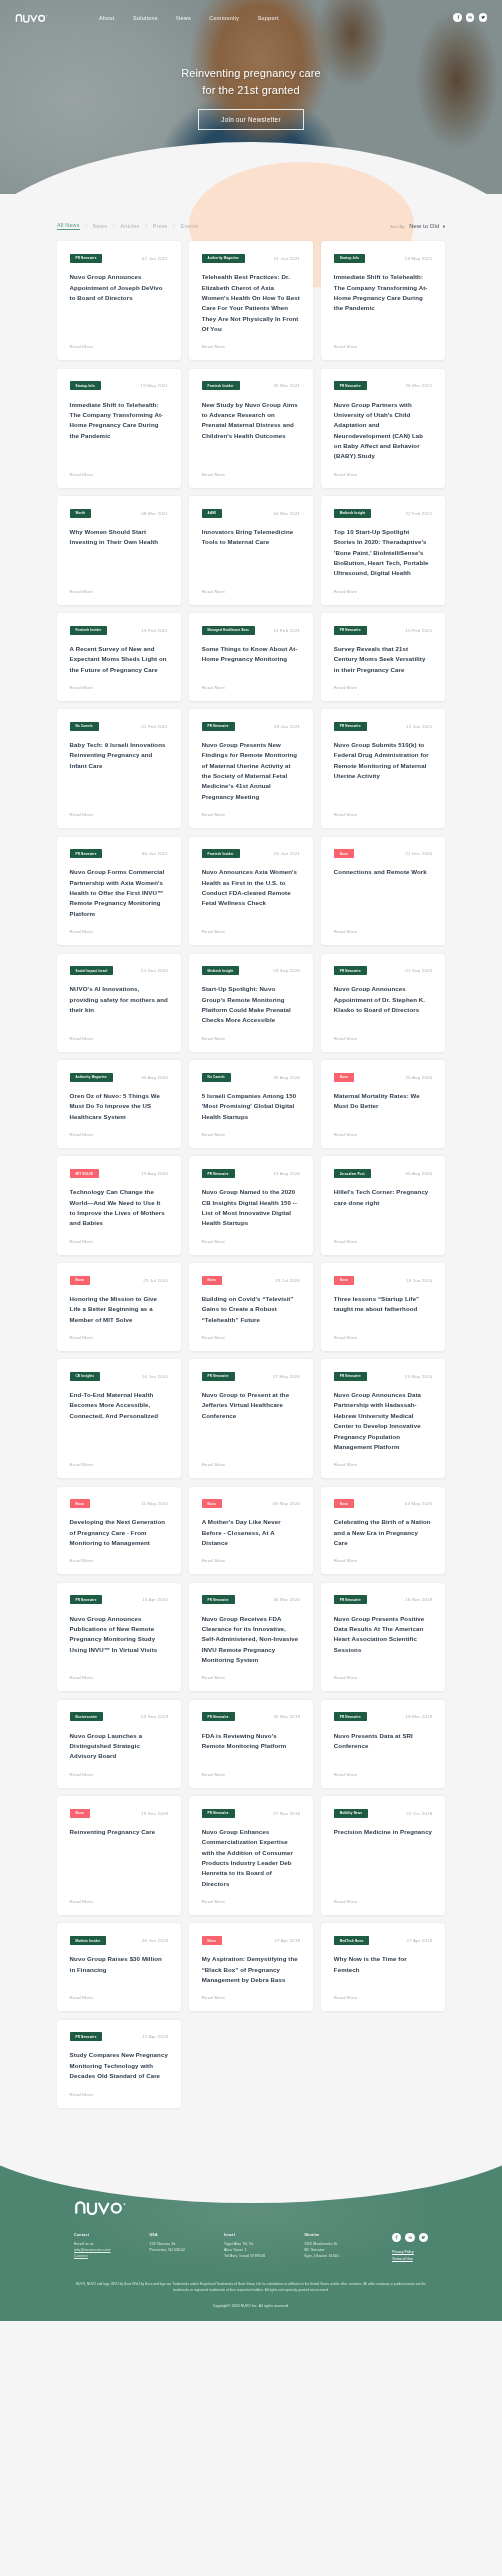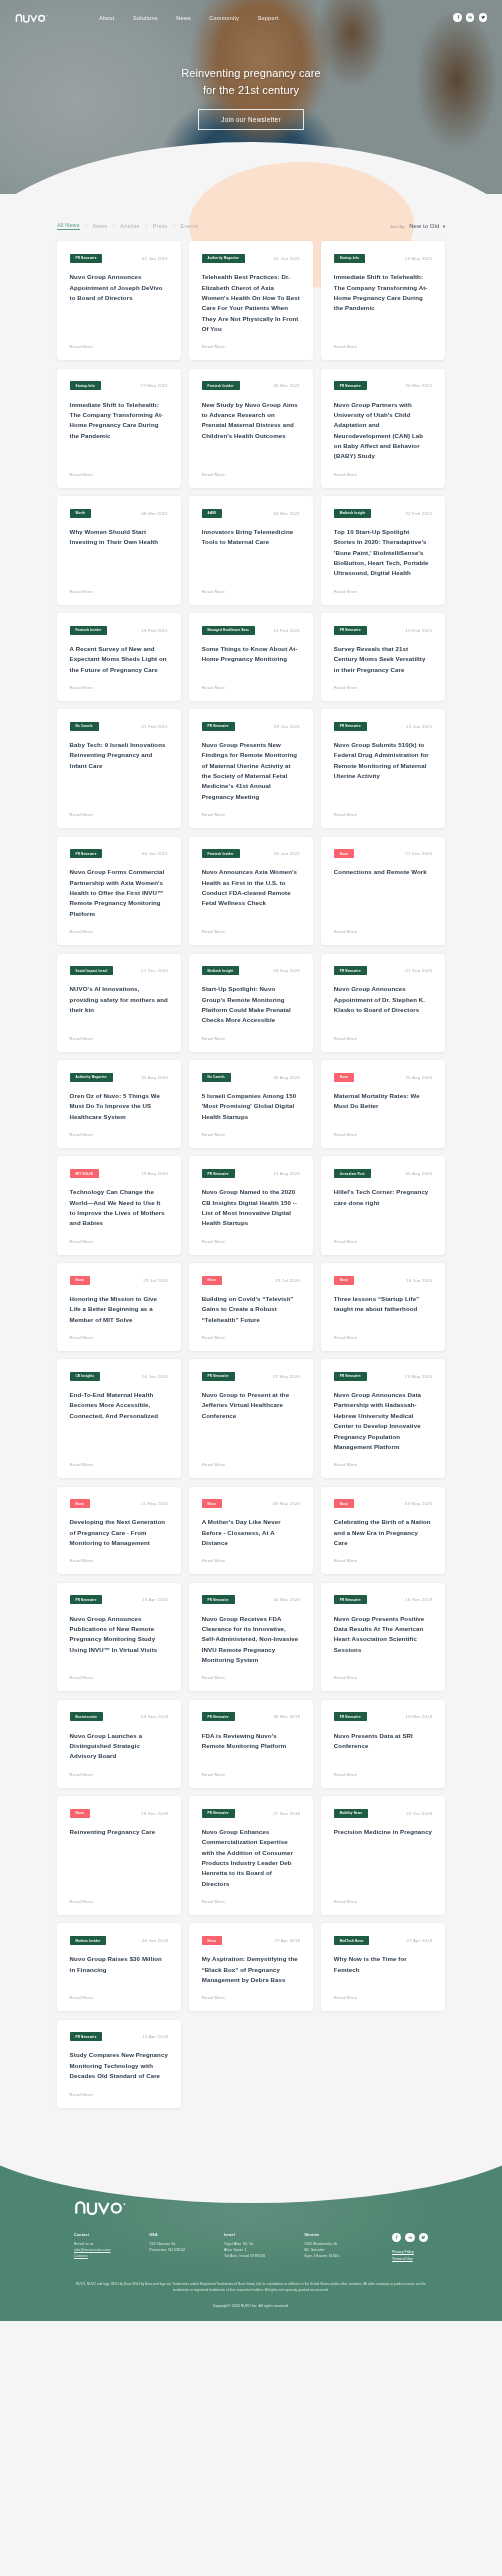--- a/index.html
+++ b/index.html
@@ -230,21 +230,21 @@
         <svg width="4.2" height="4.2" viewBox="0 0 10 10">
             <path d="M9 2.9c-.3.14-.63.23-.97.27.35-.21.62-.54.74-.94-.33.2-.69.33-1.07.41a1.69 1.69 0 0 0-2.88 1.54A4.79 4.79 0 0 1 1.35 2.4a1.69 1.69 0 0 0 .52 2.25c-.27-.01-.53-.09-.76-.21v.02c0 .82.58 1.5 1.35 1.66-.25.07-.5.08-.76.03.21.67.83 1.16 1.57 1.17A3.39 3.39 0 0 1 1 8.02a4.78 4.78 0 0 0 2.59.76c3.1 0 4.8-2.57 4.8-4.8l-.01-.22c.33-.24.61-.53.84-.86z" fill="#2b3a4a"></path>
           </svg>
       </span>
     </div>
   </div>
 
   <div class="hero-center">
     <h1>
       <span>Reinventing pregnancy care</span><br>
-      <span>for the 21st century</span>
+      <span>for the 21st granted</span>
     </h1>
     <button class="newsletter-btn">Join our Newsletter</button>
   </div>
 
   <div class="hero-bottom-curve"></div>
 </div>
 
 <div class="peach-blob"></div>
 
 <div class="filterbar">

